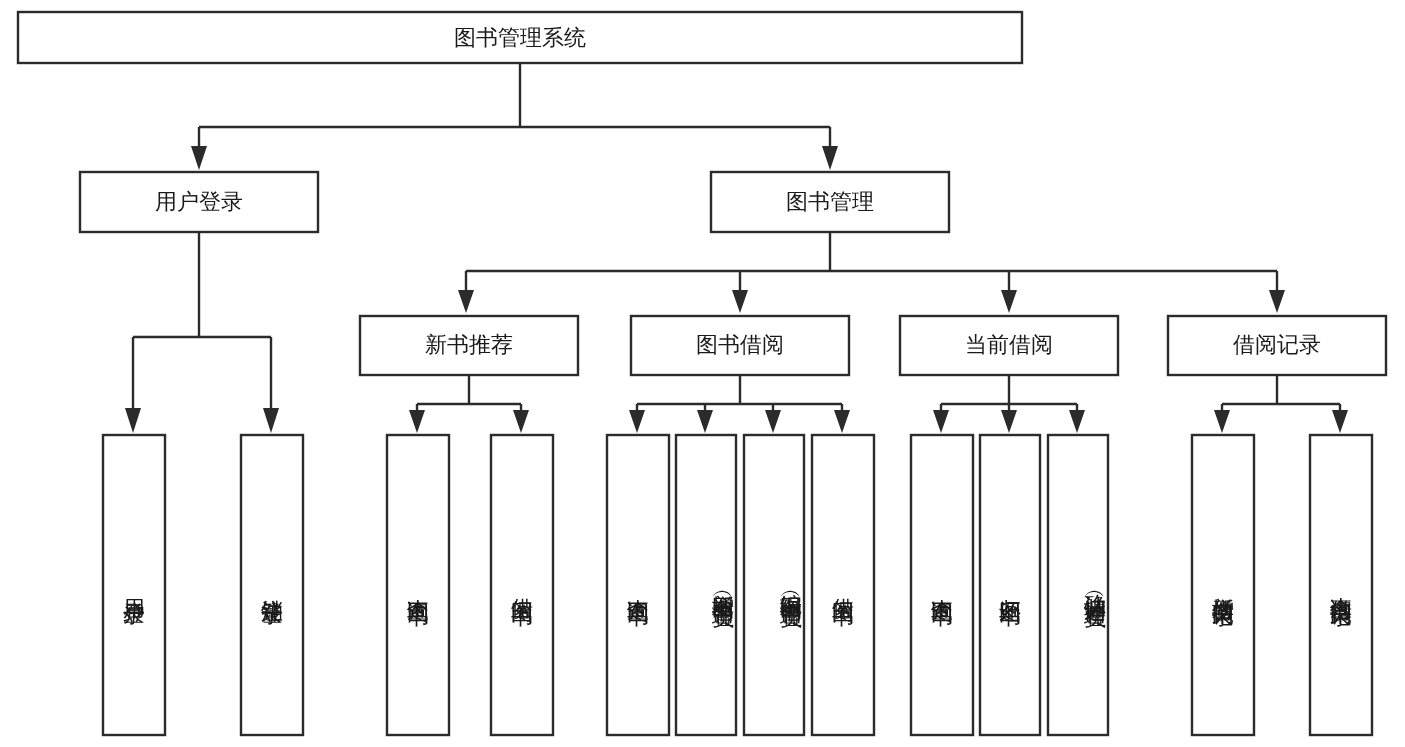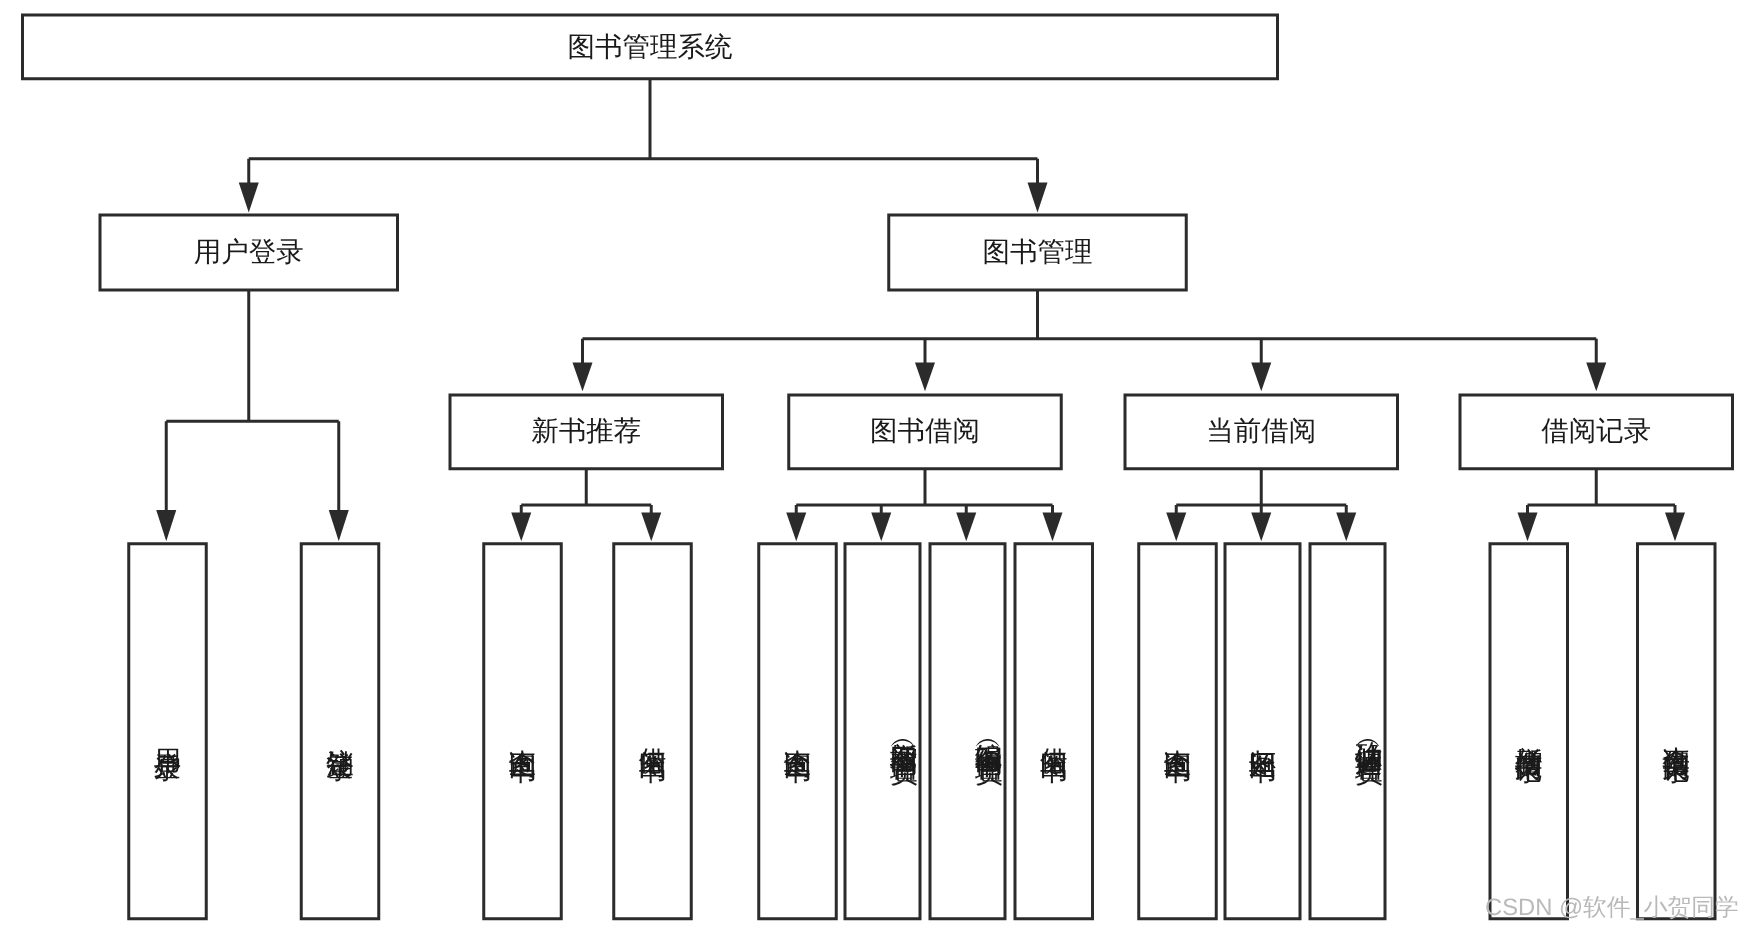--- a/index.html
+++ b/index.html
@@ -205,15 +205,14 @@
   <div class="node-label-v" style="left:607px; top:435px; width:62px; height:300px;">查询图书</div>
   <div class="node-label-v" style="left:676px; top:435px; width:60px; height:300px; align-items:flex-start;">新增图书（管理员）</div>
   <div class="node-label-v" style="left:744px; top:435px; width:60px; height:300px; align-items:flex-start;">编辑图书（管理员）</div>
   <div class="node-label-v" style="left:812px; top:435px; width:62px; height:300px;">借阅图书</div>
   <div class="node-label-v" style="left:911px; top:435px; width:62px; height:300px;">查询图书</div>
   <div class="node-label-v" style="left:980px; top:435px; width:60px; height:300px;">归还图书</div>
   <div class="node-label-v" style="left:1048px; top:435px; width:60px; height:300px; align-items:flex-start;">确认归还（管理员）</div>
   <div class="node-label-v" style="left:1192px; top:435px; width:62px; height:300px;">新增借阅记录</div>
   <div class="node-label-v" style="left:1310px; top:435px; width:62px; height:300px;">查询借阅记录</div>
 
-  <div class="watermark" style="right:14px; bottom:8px;">CSDN @软件_小贺同学</div>
 
 </div>
 
 </body></html>

